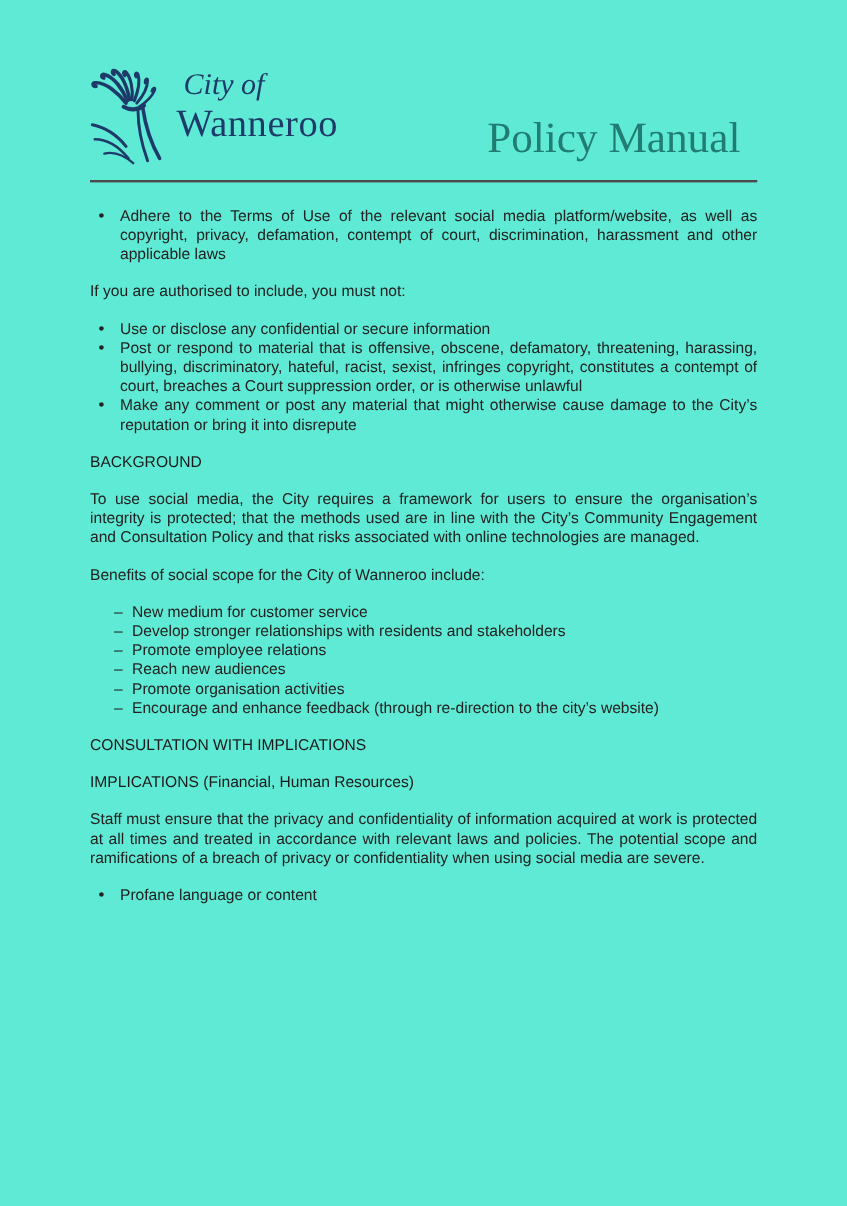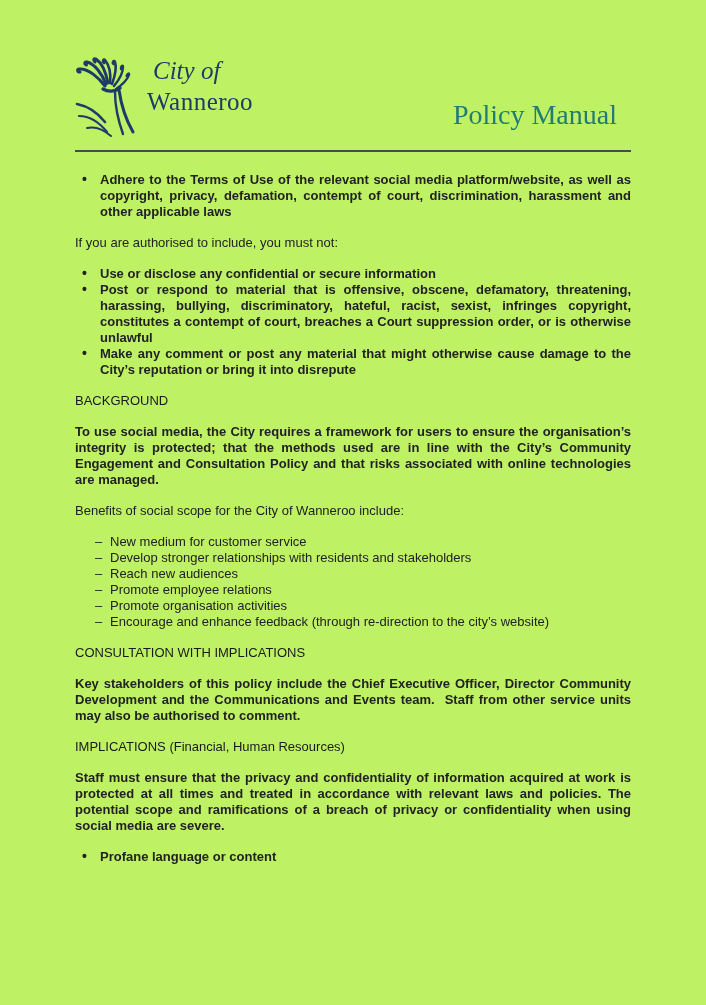--- a/index.html
+++ b/index.html
@@ -1,21 +1,21 @@
 <!DOCTYPE html>
 <html><head>
 <meta charset="utf-8">
 <title>Policy Manual</title>
 <style>
   html,body { margin:0; padding:0; background:#ffffff; }
   .page {
     position:relative;
     width:706px; height:1005px;
     margin:0 auto;
-    background:#bef264;
+    background:#5eead4;
     font-family:"Liberation Sans", sans-serif;
     font-size:13px; line-height:16px;
     color:#222222;
     box-sizing:border-box;
     padding:56px 75px 0 75px;
     overflow:hidden;
   }
   
   .header {
     display:flex; justify-content:space-between; align-items:flex-end;
@@ -24,37 +24,37 @@
   .logo { display:flex; align-items:flex-start; gap:6px; }
   .logo-icon { width:66px; height:82px; flex:0 0 auto; }
   .logo-text { display:flex; flex-direction:column; justify-content:flex-start; padding-top:2px; }
   .logo-city-of {
     font-family:"Liberation Serif", serif; font-style:italic;
     font-size:25px; line-height:26px; color:#1E3A68;
     padding-left:6px;
   }
   .logo-wanneroo {
     font-family:"Liberation Serif", serif;
-    font-size:25px; line-height:36px; color:#1E3A68;
+    font-size:32px; line-height:36px; color:#1E3A68;
     letter-spacing:0.5px;
   }
   .manual-title {
     font-family:"Liberation Serif", serif;
-    font-size:28px; line-height:30px; color:#217C74;
+    font-size:36px; line-height:30px; color:#217C74;
     margin:0 14px 8px 0;
   }
   .rule {
     border:none; border-top:2px solid #4a4a4a;
     margin:12px 0 0 0;
   }
   
   .content { padding-top:5px; }
   .content p, .content h2, .content ul { margin:15px 0; }
   .content h2 { font-size:13px; line-height:16px; font-weight:normal; color:#1a1a1a; }
-  .justify { text-align:justify;font-weight:bold; }
+  .justify { text-align:justify; }
   ul.bullets, ul.dashes { list-style:none; padding:0; }
   ul.bullets li { position:relative; padding-left:25px; }
   ul.bullets li::before { content:"\2022"; position:absolute; left:7px; top:-1px; font-size:14px; }
   ul.dashes li { position:relative; padding-left:35px; }
   ul.dashes li::before { content:"\2013"; position:absolute; left:20px; }
 </style>
 </head>
 <body>
 
 <div class="page">
@@ -105,29 +105,28 @@
 
     <h2>BACKGROUND</h2>
 
     <p class="justify">To use social media, the City requires a framework for users to ensure the organisation’s integrity is protected; that the methods used are in line with the City’s Community Engagement and Consultation Policy and that risks associated with online technologies are managed.</p>
 
     <p>Benefits of social scope for the City of Wanneroo include:</p>
 
     <ul class="dashes">
       <li>New medium for customer service</li>
       <li>Develop stronger relationships with residents and stakeholders</li>
+      <li>Promote employee relations</li>
       <li>Reach new audiences</li>
-      <li>Promote employee relations</li>
       <li>Promote organisation activities</li>
       <li>Encourage and enhance feedback (through re-direction to the city’s website)</li>
     </ul>
 
     <h2>CONSULTATION WITH IMPLICATIONS</h2>
 
-    <p class="justify">Key stakeholders of this policy include the Chief Executive Officer, Director Community Development and the Communications and Events team.&nbsp; Staff from other service units may also be authorised to comment.</p>
 
     <h2>IMPLICATIONS (Financial, Human Resources)</h2>
 
     <p class="justify">Staff must ensure that the privacy and confidentiality of information acquired at work is protected at all times and treated in accordance with relevant laws and policies. The potential scope and ramifications of a breach of privacy or confidentiality when using social media are severe.</p>
 
 
     <ul class="bullets justify">
       <li>Profane language or content</li>
     </ul>
 

